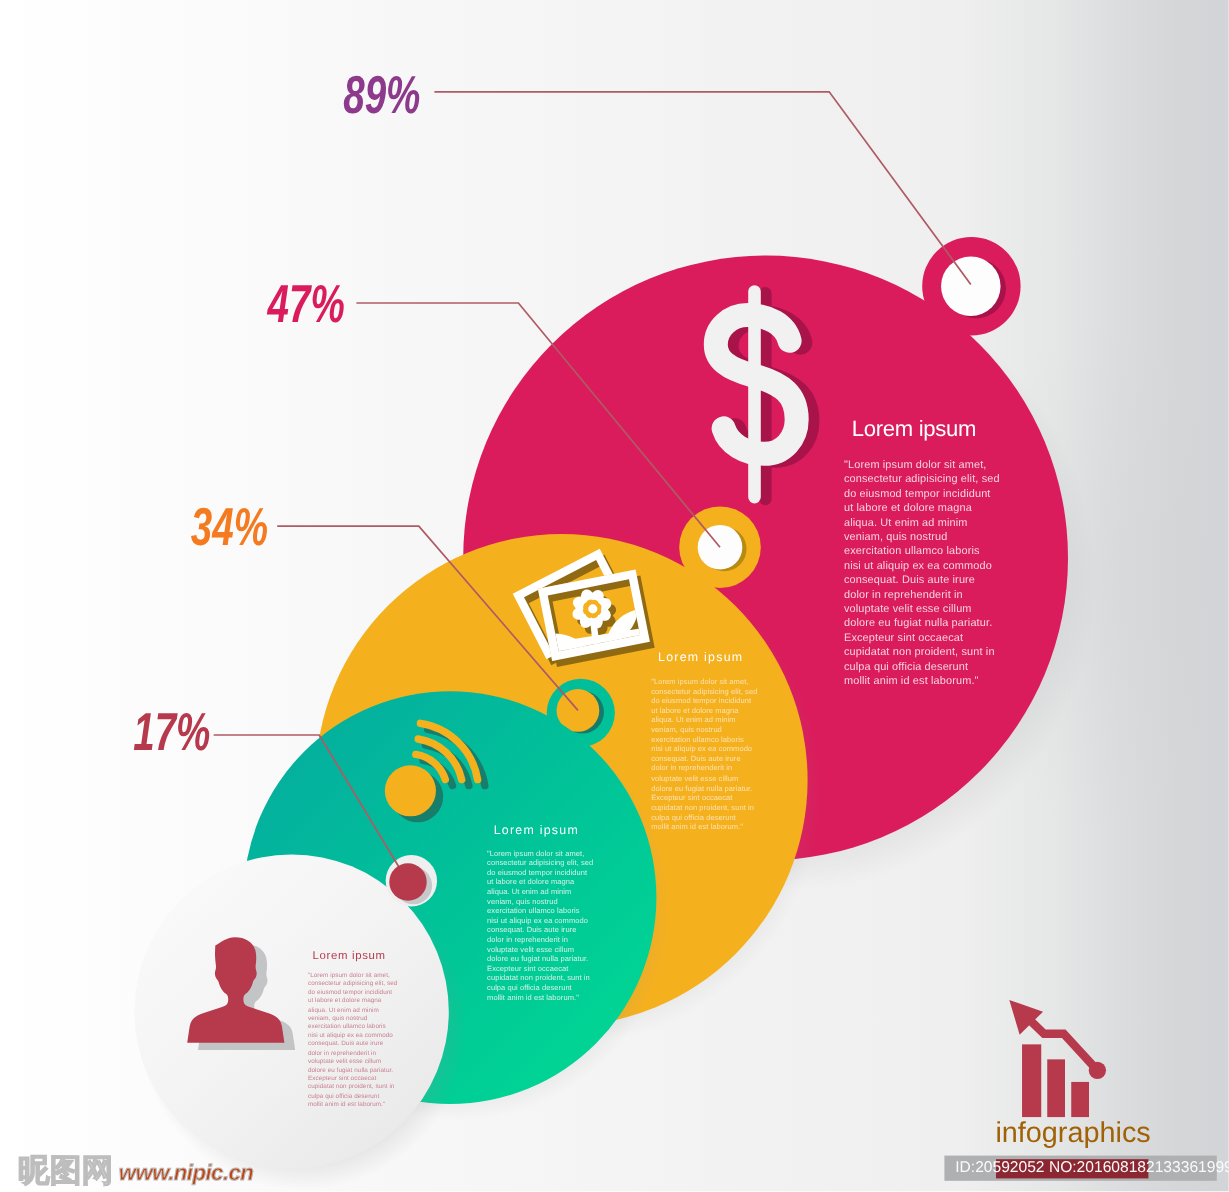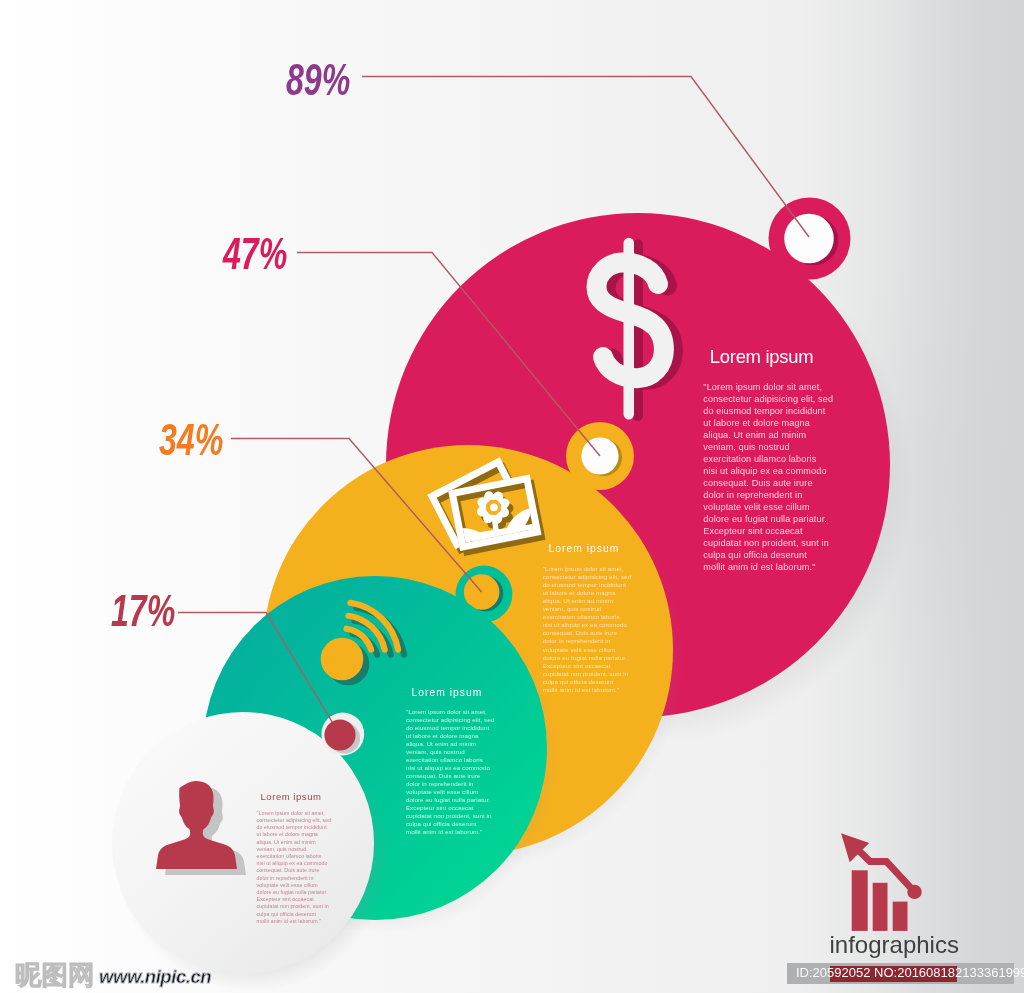--- a/index.html
+++ b/index.html
@@ -276,19 +276,19 @@
   <div>nisi ut aliquip ex ea commodo</div>
   <div>consequat. Duis aute irure</div>
   <div>dolor in reprehenderit in</div>
   <div>voluptate velit esse cillum</div>
   <div>dolore eu fugiat nulla pariatur.</div>
   <div>Excepteur sint occaecat</div>
   <div>cupidatat non proident, sunt in</div>
   <div>culpa qui officia deserunt</div>
   <div>mollit anim id est laborum."</div>
 </div>
-<div class="wm" style="left:829.5px;top:932.9px;font-size:24px;line-height:24px;color:#404040;">infographics</div>
+<div class="wm" style="left:829.5px;top:932.9px;font-size:24px;line-height:24px;color:#a16207;">infographics</div>
 <div style="position:absolute;left:787px;top:963px;width:227px;height:21px;background:#AEB0B2;"></div>
 <div style="position:absolute;left:830px;top:965.5px;width:127px;height:16px;background:#8C2630;"></div>
 <div class="wm" style="left:796px;top:966px;font-size:13px;line-height:13px;color:#FAFAFA;">ID:20592052 NO:20160818213336199968</div>
 <div class="wm" style="left:15px;top:962px;font-size:26.5px;line-height:26.5px;font-weight:bold;color:#FCFCFC;-webkit-text-stroke:1px #BDBDBD;">昵图网</div>
-<div class="wm" style="left:99px;top:968px;font-size:18.5px;line-height:18.5px;font-weight:bold;font-style:italic;letter-spacing:-0.45px;color:#0f172a;-webkit-text-stroke:0.9px #B9B9B9;">www.nipic.cn</div>
+<div class="wm" style="left:99px;top:968px;font-size:18.5px;line-height:18.5px;font-weight:bold;font-style:italic;letter-spacing:-0.45px;color:#c2410c;-webkit-text-stroke:0.9px #B9B9B9;">www.nipic.cn</div>
 </div>
 
 </body></html>

